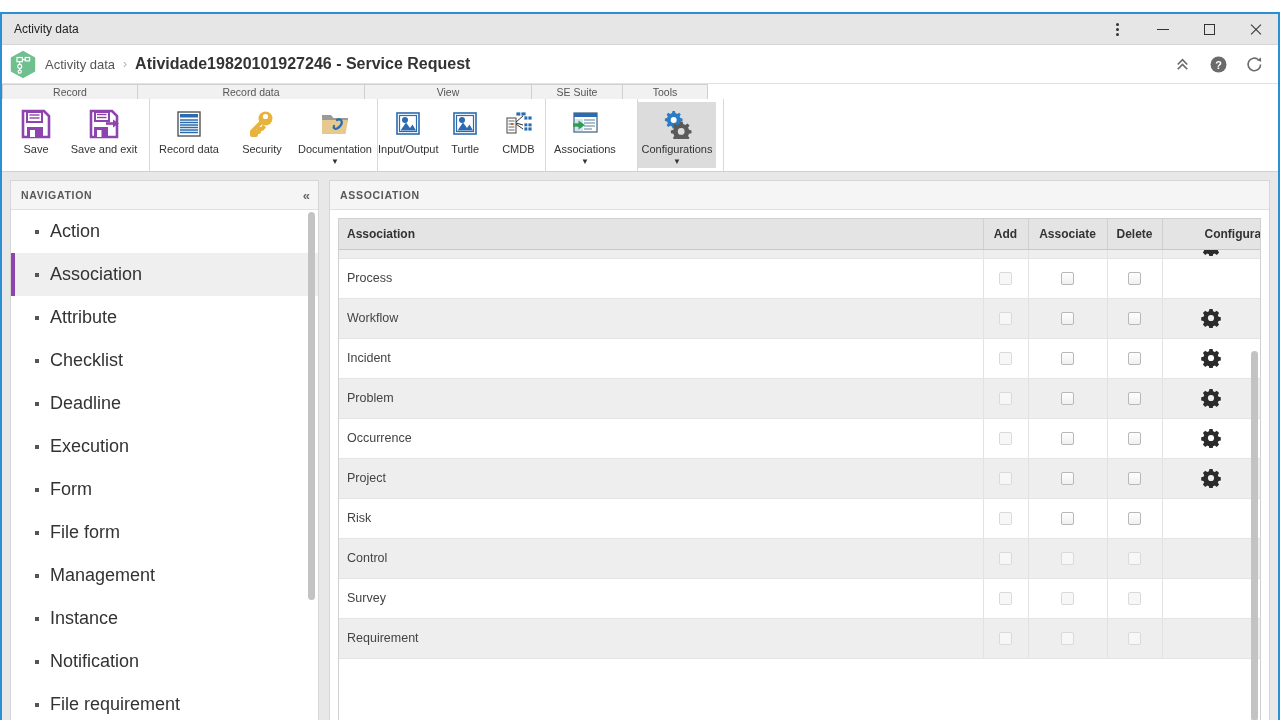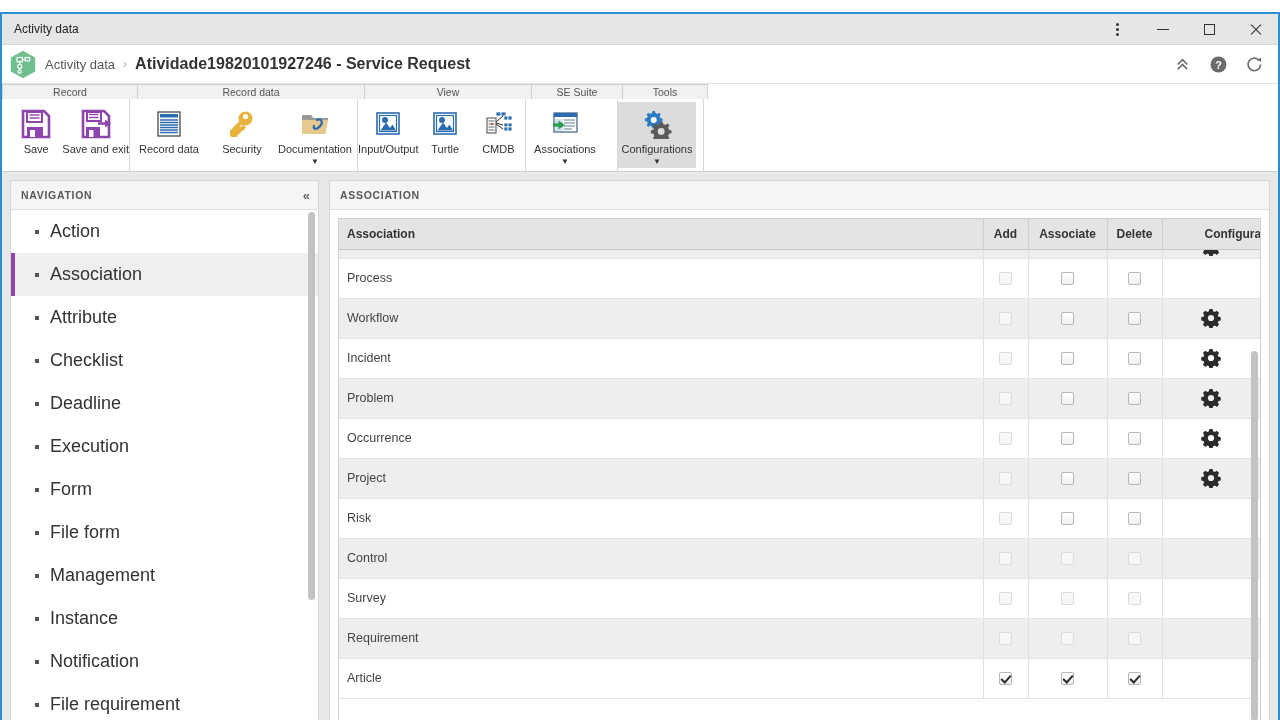--- a/index.html
+++ b/index.html
@@ -135,21 +135,21 @@
     align-items: stretch;
     background: #ffffff;
   }
   .rgroup {
     display: flex;
     align-items: flex-start;
     border-right: 1px solid #d8d8d8;
     box-sizing: border-box;
     padding-top: 3px;
   }
-  .rgroup.g-record      { width: 128px; padding-left: 8px; }
+  .rgroup.g-record      { width: 148px; }
   .rgroup.g-recorddata  { width: 228px; }
   .rgroup.g-view        { width: 168px; }
   .rgroup.g-sesuite     { width: 92px; }
   .rgroup.g-tools       { width: 86px; border-right: 1px solid #d8d8d8; }
   .rgroup.g-rest        { flex: 1 1 auto; border-right: none; }
 
   .rbtn {
     width: 68px;
     min-height: 66px;
     display: flex;
@@ -848,27 +848,20 @@
               </tr>
 
               <tr class="alt">
                 <td class="col-name">Requirement</td>
                 <td><span class="chk dim"></span></td>
                 <td><span class="chk dim"></span></td>
                 <td><span class="chk dim"></span></td>
                 <td class="gear-cell"></td>
               </tr>
 
-              <tr>
-                <td class="col-name">Article</td>
-                <td><span class="chk checked"></span></td>
-                <td><span class="chk checked"></span></td>
-                <td><span class="chk checked"></span></td>
-                <td class="gear-cell"></td>
-              </tr>
 
             </tbody>
           </table>
           <div class="tbl-scroll"></div>
         </div>
       </div>
     </div>
 
   </div>
 </div>

